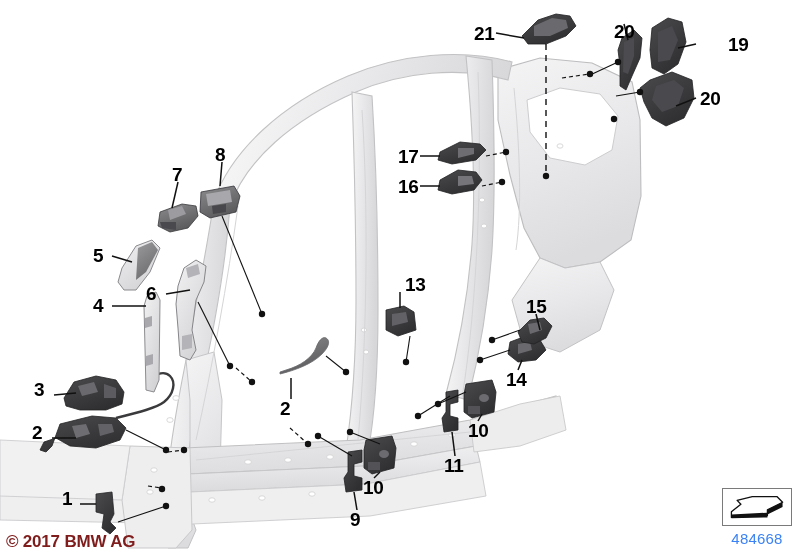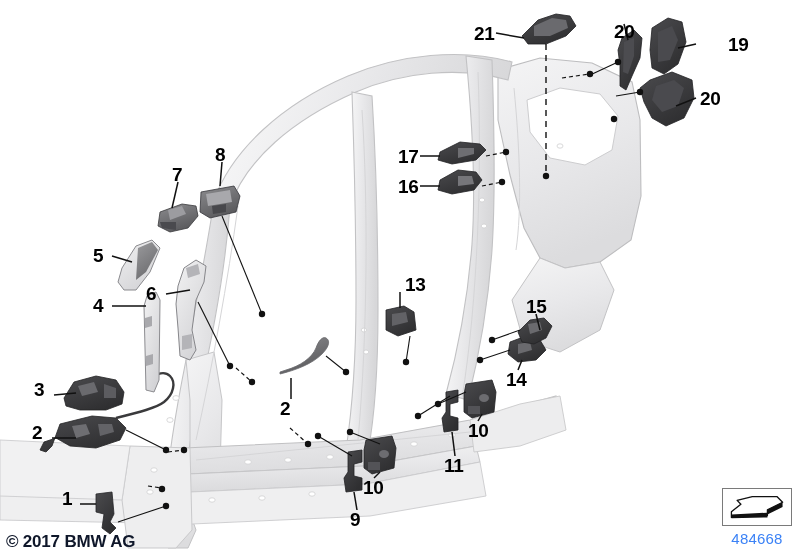--- a/index.html
+++ b/index.html
@@ -32,21 +32,21 @@
     white-space: nowrap;
     letter-spacing: -0.3px;
   }
   #copyright {
     position: absolute;
     left: 6px;
     top: 532px;
     font-family: "Liberation Sans", sans-serif;
     font-weight: bold;
     font-size: 17px;
-    color: #0f172a;
+    color: #7f1d1d;
     letter-spacing: -0.2px;
     white-space: nowrap;
   }
   #legend-box {
     position: absolute;
     left: 722px;
     top: 488px;
     width: 70px;
     height: 38px;
     border: 1px solid #7a7a7a;

